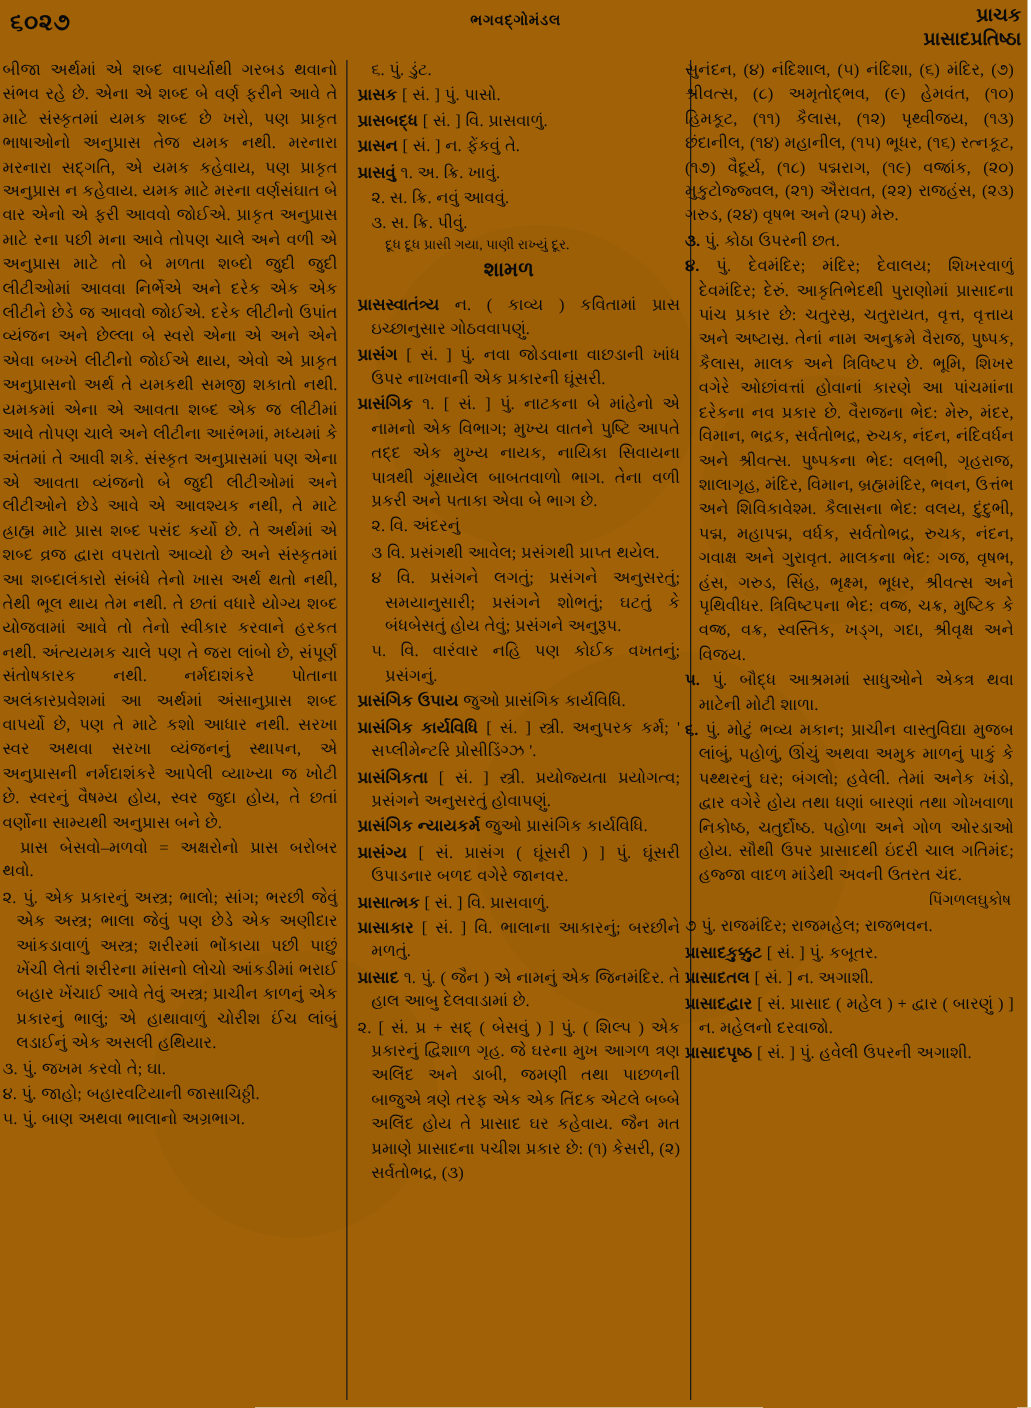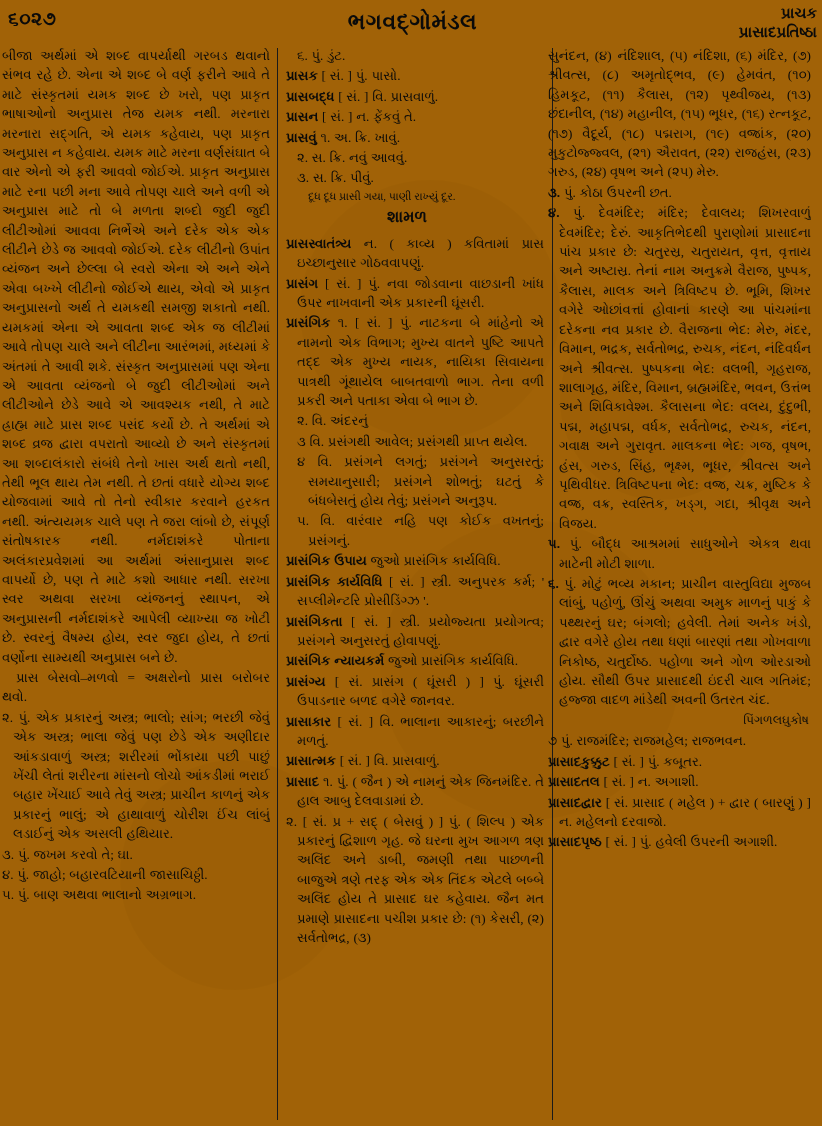--- a/index.html
+++ b/index.html
@@ -44,21 +44,21 @@
     font-weight: bold;
     font-size: 19px;
     letter-spacing: 0.5px;
   }
   .hdr-center {
     position: absolute;
     left: 0; top: 9px;
     width: 825px;
     text-align: center;
     font-weight: bold;
-    font-size: 22px;
+    font-size: 12px;
     letter-spacing: 0.5px;
   }
   .hdr-right {
     position: absolute;
     right: 8px; top: 4px;
     text-align: right;
     font-weight: bold;
     line-height: 1.25;
   }
   .hdr-right .r1 { font-size: 15px; }
@@ -237,26 +237,26 @@
       </p>
       <p class="entry">
         <span class="hw">પ્રાસંગિક ન્યાયકર્મ</span>
         <span>જુઓ પ્રાસંગિક કાર્યવિધિ.</span>
       </p>
       <p class="entry">
         <span class="hw">પ્રાસંગ્ય</span>
         <span>[ સં. પ્રાસંગ ( ઘૂંસરી ) ] પું. ઘૂંસરી ઉપાડનાર બળદ વગેરે જાનવર.</span>
       </p>
       <p class="entry">
+        <span class="hw">પ્રાસાત્મક</span>
+        <span>[ સં. ] વિ. પ્રાસવાળું.</span>
+      </p>
+      <p class="entry">
         <span class="hw">પ્રાસાકાર</span>
         <span>[ સં. ] વિ. ભાલાના આકારનું; બરછીને મળતું.</span>
-      </p>
-      <p class="entry">
-        <span class="hw">પ્રાસાત્મક</span>
-        <span>[ સં. ] વિ. પ્રાસવાળું.</span>
       </p>
 
       <p class="entry">
         <span class="hw">પ્રાસાદ</span>
         <span>૧. પું. ( જૈન ) એ નામનું એક જિનમંદિર. તે હાલ આબુ દેલવાડામાં છે.</span>
       </p>
       <p class="sense" style="padding-left:11px;text-indent:-11px;">૨. [ સં. પ્ર + સદ્ ( બેસવું ) ] પું. ( શિલ્પ ) એક પ્રકારનું દ્વિશાળ ગૃહ. જે ઘરના મુખ આગળ ત્રણ અલિંદ અને ડાબી, જમણી તથા પાછળની બાજુએ ત્રણે તરફ એક એક તિંદક એટલે બબ્બે અલિંદ હોય તે પ્રાસાદ ઘર કહેવાય. જૈન મત પ્રમાણે પ્રાસાદના પચીશ પ્રકાર છે: (૧) કેસરી,  (૨) સર્વતોભદ્ર, (૩)</p>
     </div>
 
     <div class="col col-3">

